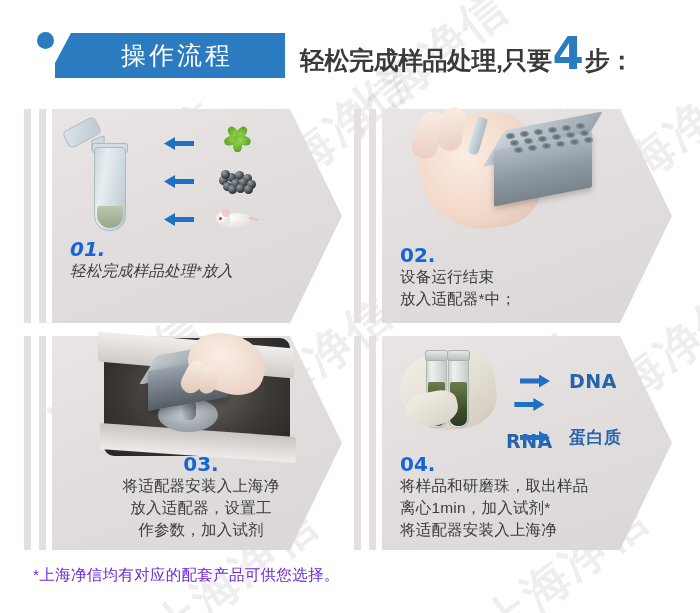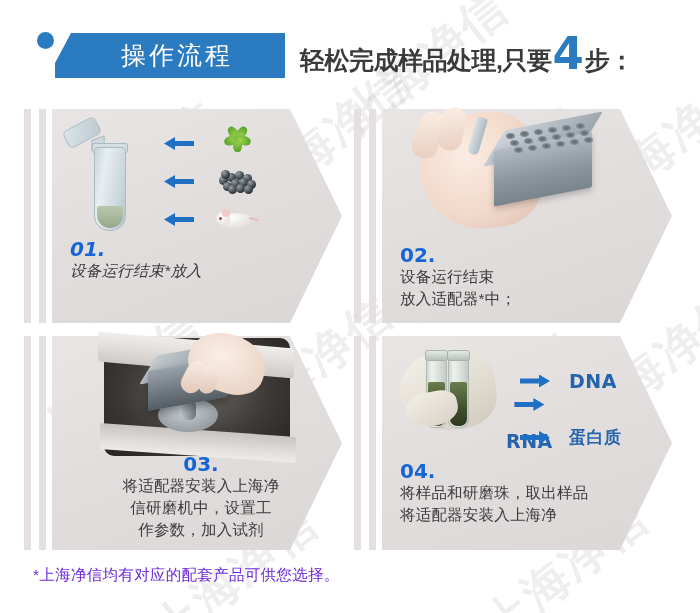--- a/index.html
+++ b/index.html
@@ -544,21 +544,21 @@
         <div class="mouse-body"></div>
         <div class="mouse-head"></div>
         <div class="mouse-ear"></div>
         <div class="mouse-eye"></div>
         <div class="mouse-tail"></div>
       </div>
 
       <div class="step-block" style="top:130px;">
         <div class="step-num">01.</div>
         <div class="step-lines">
-          <span class="step-line">设备运行结束*放入</span>
+          <span class="step-line">轻松完成样品处理*放入</span>
         </div>
       </div>
     </div>
   </div>
 
   <div class="cell c2">
     <div class="bar b1"></div>
     <div class="bar b2"></div>
     <div class="chev"></div>
 
@@ -619,21 +619,21 @@
           <div class="p3-hand"></div>
           <div class="p3-fing" style="left:80px;  top:22px; width:20px; height:34px; transform:rotate(28deg);"></div>
           <div class="p3-fing" style="left:96px;  top:26px; width:18px; height:30px; transform:rotate(22deg);"></div>
         </div>
       </div>
 
       <div class="step-block" style="top:118px;text-align:center;">
         <div class="step-num">03.</div>
         <div class="step-lines">
           <span class="step-line">将适配器安装入上海净</span>
-          <span class="step-line">信研磨机中，设置工</span>
+          <span class="step-line">放入适配器，设置工</span>
           <span class="step-line">作参数，加入试剂</span>
         </div>
       </div>
     </div>
   </div>
 
   <div class="cell c4">
     <div class="bar b1"></div>
     <div class="bar b2"></div>
     <div class="chev"></div>
@@ -659,24 +659,25 @@
       </div>
       <div class="out-row" style="left:124px; top:62px;flex-direction:column;">
         <span class="arrow-r" style="position:relative;"></span>
         <span class="out-label">RNA</span>
       </div>
       <div class="out-row" style="left:138px; top:90px;">
         <span class="arrow-r" style="position:relative;"></span>
         <span class="out-label cn">蛋白质</span>
       </div>
 
-      <div class="step-block" style="top:125px;">
+      <div class="step-block" style="top:118px;">
         <div class="step-num">04.</div>
         <div class="step-lines">
           <span class="step-line">将样品和研磨珠，取出样品</span>
+          <span class="step-line">离心1min，加入试剂*</span>
           <span class="step-line">将适配器安装入上海净</span>
         </div>
       </div>
     </div>
   </div>
 
 </div>
 
 <div class="footer">*上海净信均有对应的配套产品可供您选择。</div>
 

